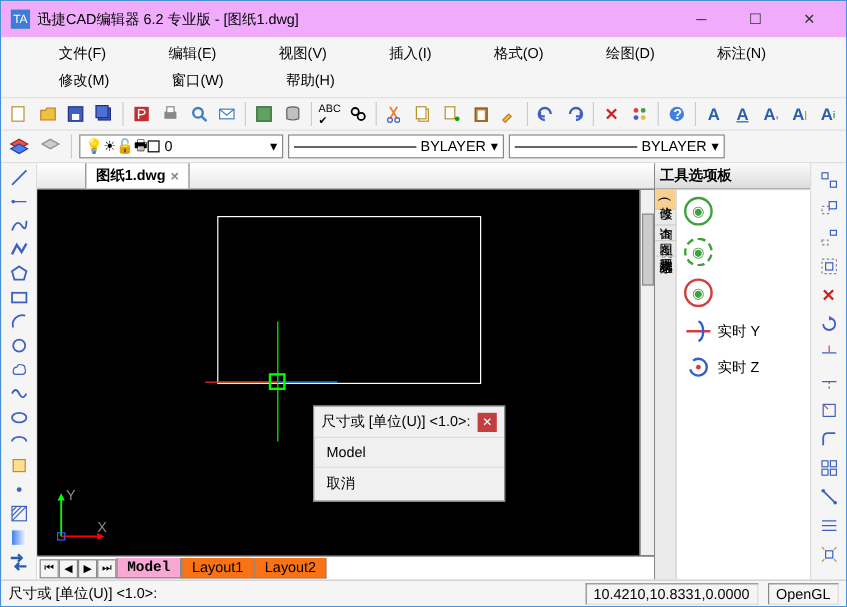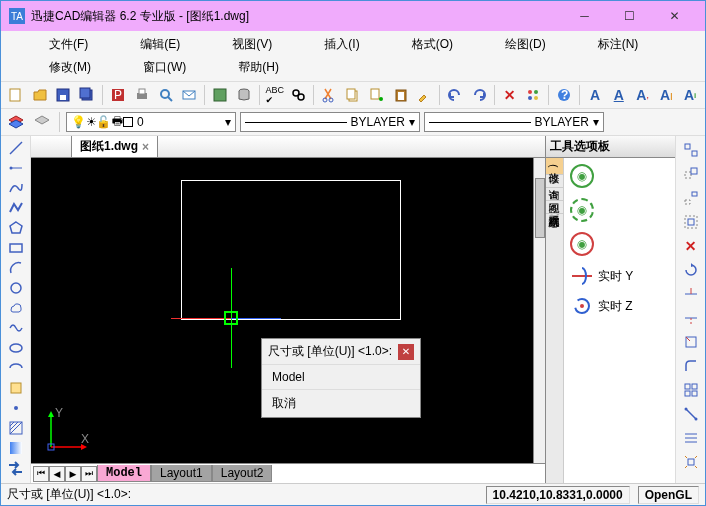--- a/index.html
+++ b/index.html
@@ -28,34 +28,34 @@
 .rect { position: absolute; border: 1px solid #fff; }
 .crossh { position: absolute; background: #0f0; }
 .cursor-box { position: absolute; width: 14px; height: 14px; border: 2px solid #0f0; }
 .axis { position: absolute; left: 12px; bottom: 8px; }
 .context { position: absolute; background: #f0f0f0; border: 1px solid #888; box-shadow: 2px 2px 4px rgba(0,0,0,.3); width: 160px; }
 .context-title { background: #f0f0f0; padding: 4px 6px; display: flex; justify-content: space-between; align-items: center; }
 .context-close { width: 16px; height: 16px; background: #c04040; color: #fff; display: flex; align-items: center; justify-content: center; font-size: 10px; cursor: pointer; }
 .context-item { padding: 5px 10px; border-top: 1px solid #ddd; cursor: pointer; }
 .bottomtabs { height: 20px; background: #fff; display: flex; align-items: center; border-top: 1px solid #888; padding: 0 2px; gap: 0; }
 .navbtn { width: 16px; height: 16px; border: 1px solid #888; display: flex; align-items: center; justify-content: center; cursor: pointer; font-size: 9px; background: #f5f5f5; }
-.btab { padding: 1px 8px; border: 1px solid #888; border-top: none; cursor: pointer; background: #a3a3a3; }
+.btab { padding: 1px 8px; border: 1px solid #888; border-top: none; cursor: pointer; background: #f97316; }
 .btab.active { background: #f9a8d4; font-weight: bold; font-family: Liberation Mono, monospace; }
 .palette { width: 130px; background: #f5f5f5; border-left: 1px solid #888; display: flex; flex-direction: column; }
 .palhead { background: linear-gradient(#fafafa,#dcdcdc); border-bottom: 1px solid #888; padding: 2px 4px; font-weight: bold; display: flex; align-items: center; }
 .palbody { flex: 1; display: flex; }
 .palside { width: 18px; background: #eaeaea; border-right: 1px solid #ccc; display: flex; flex-direction: column; justify-content: flex-start; }
 .palside div { writing-mode: vertical-rl; padding: 6px 2px; border-bottom: 1px solid #ccc; font-size: 11px; }
 .pallist { flex: 1; display: flex; flex-direction: column; padding: 4px; gap: 6px; background: #fff; }
 .palit { display: flex; align-items: center; gap: 4px; cursor: pointer; padding: 2px; }
 .orbicon { width: 24px; height: 24px; border-radius: 50%; border: 2px solid; display: flex; align-items: center; justify-content: center; }
 .righttools { width: 30px; background: #f5f5f5; border-left: 1px solid #ddd; display: flex; flex-direction: column; align-items: center; padding: 4px 0; gap: 4px; overflow: hidden; }
 .statusbar { height: 22px; background: #f5f5f5; border-top: 1px solid #ccc; display: flex; align-items: center; padding: 0 6px; gap: 8px; }
 .statusbar .fill { flex: 1; }
-.statcell { border: 1px inset #ddd; padding: 1px 6px; font-weight: bold; }
+.statcell { border: 1px inset #ddd; padding: 1px 6px; }
 svg { display: block; }
 </style>
 </head>
 <body>
 
 <div class="titlebar">
   <div class="icon">TA</div>
   <div class="title">迅捷CAD编辑器 6.2 专业版  - [图纸1.dwg]</div>
   <div class="winbtns">
     <div class="winbtn">─</div>

